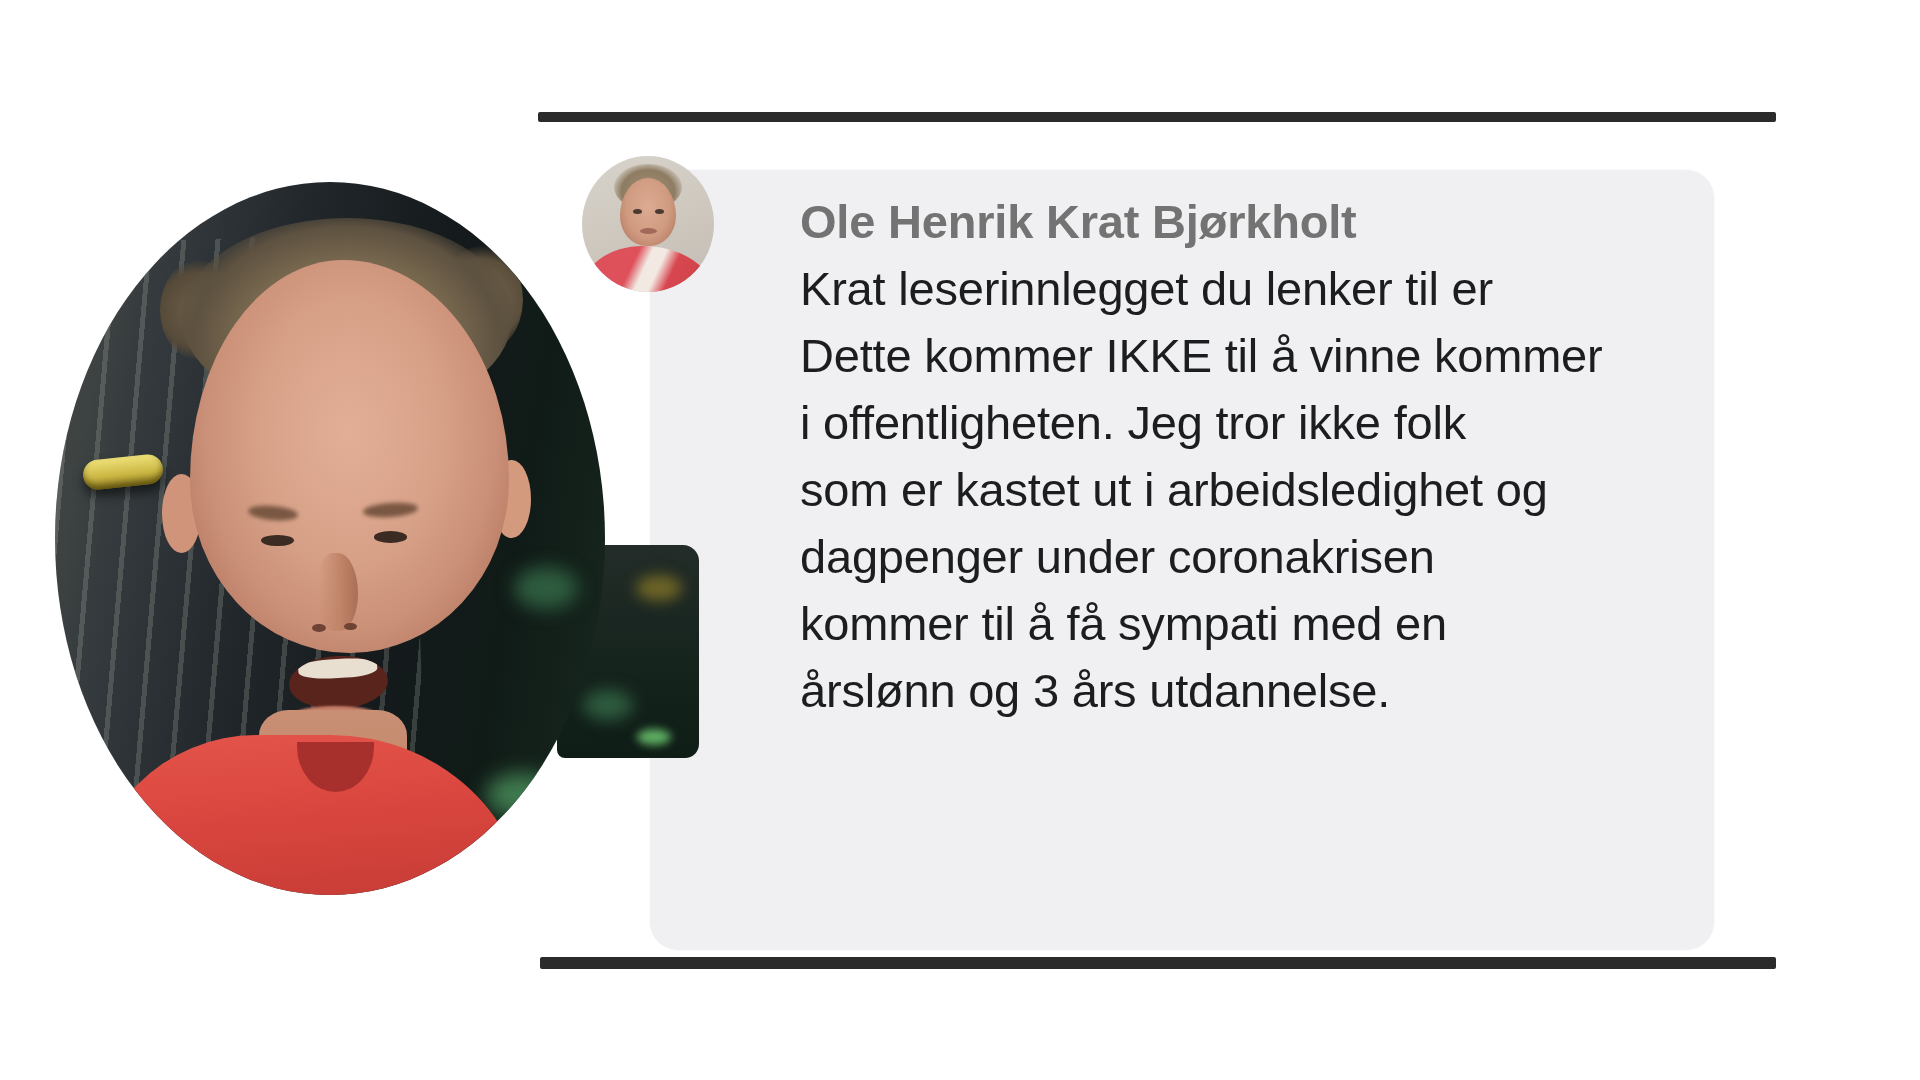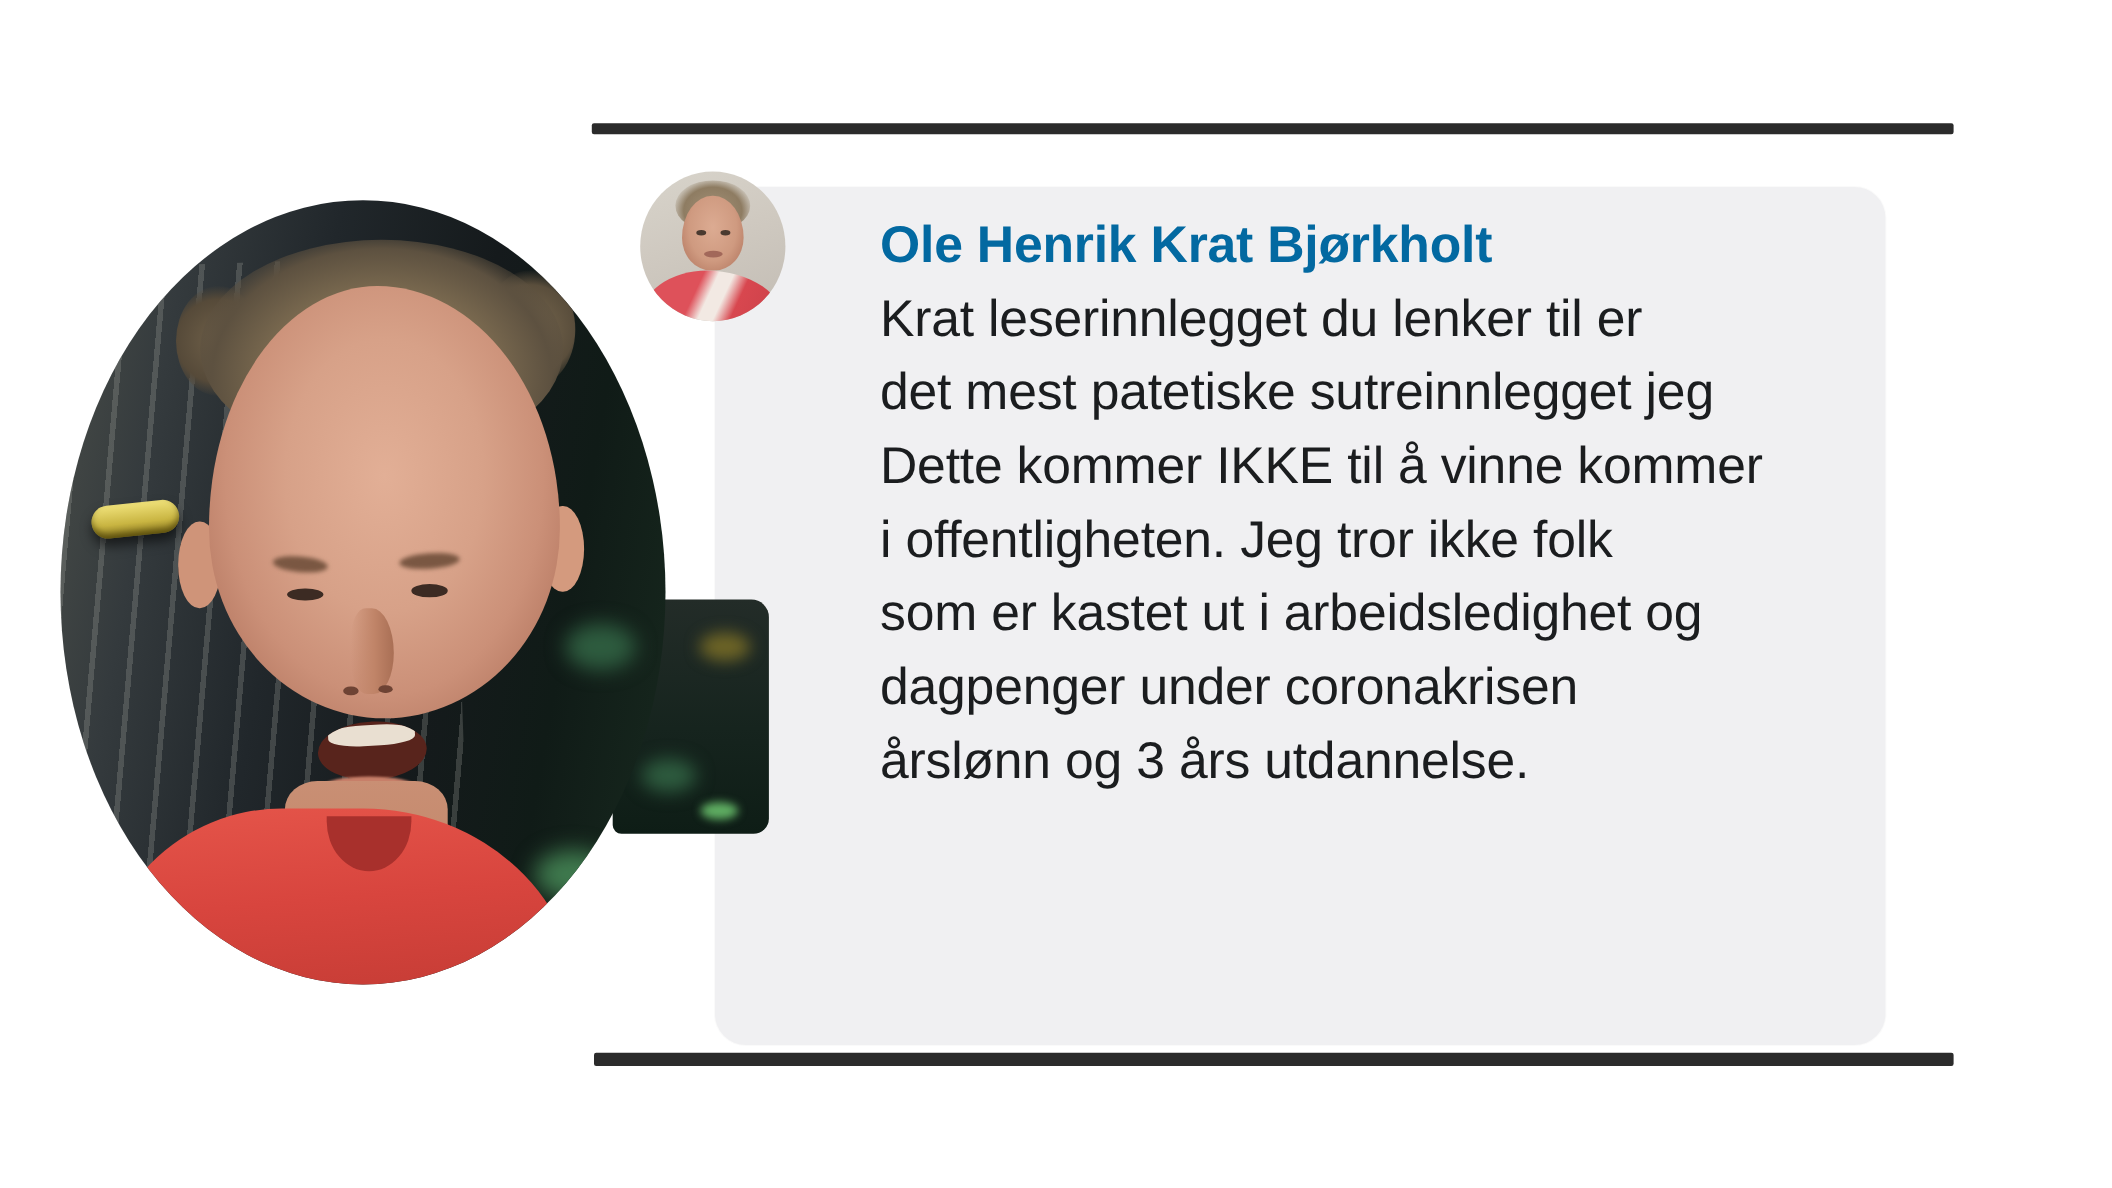--- a/index.html
+++ b/index.html
@@ -8,21 +8,21 @@
 
   
   .top-bar{position:absolute;left:538px;top:112px;width:1238px;height:10px;background:#2b2b2b;border-radius:2px;}
   .bottom-bar{position:absolute;left:540px;top:957px;width:1236px;height:12px;background:#2b2b2b;border-radius:2px;}
 
   
   .comment-card{position:absolute;left:650px;top:170px;width:1064px;height:780px;
                 background:#f0f0f2;border-radius:28px;z-index:1;
                 box-shadow:0 0 0 1px rgba(0,0,0,0.02);}
   .comment-text{position:absolute;left:150px;top:18px;width:890px;}
-  .author{font-size:47px;font-weight:bold;color:#0369a1;line-height:67px;letter-spacing:-0.2px;}
+  .author{font-size:47px;font-weight:bold;color:#737373;line-height:67px;letter-spacing:-0.2px;}
   .line{font-size:47px;color:#1b1d1f;line-height:67px;letter-spacing:-0.2px;white-space:nowrap;}
 
   
   .avatar{position:absolute;left:582px;top:156px;width:132px;height:136px;border-radius:50%;
           overflow:hidden;z-index:5;
           background:linear-gradient(160deg,#d8d4cb 0%,#cfc9c0 45%,#c2bcb4 100%);}
   .avatar .hair{position:absolute;left:24%;top:6%;width:52%;height:34%;
           background:radial-gradient(ellipse at 50% 60%,#a39178 0%,#8e7c62 55%,rgba(120,104,80,0) 78%);border-radius:50%;}
   .avatar .face{position:absolute;left:29%;top:16%;width:42%;height:50%;
           background:radial-gradient(ellipse at 50% 42%,#dcab92 0%,#cf9a80 55%,#ba8068 82%,rgba(160,100,75,0) 95%);
@@ -101,25 +101,25 @@
 
 <div class="stage">
 
   <div class="top-bar"></div>
   <div class="bottom-bar"></div>
 
   <div class="comment-card">
     <div class="comment-text">
       <div class="author">Ole Henrik Krat Bjørkholt</div>
       <div class="line">Krat leserinnlegget du lenker til er</div>
-      <div class="line">det mest patetiske sutreinnlegget jeg</div>
       <div class="line">Dette kommer IKKE til å vinne kommer</div>
       <div class="line">i offentligheten. Jeg tror ikke folk</div>
       <div class="line">som er kastet ut i arbeidsledighet og</div>
       <div class="line">dagpenger under coronakrisen</div>
+      <div class="line">kommer til å få sympati med en</div>
       <div class="line">årslønn og 3 års utdannelse.</div>
     </div>
   </div>
 
   <div class="photo-fragment">
     <div class="glow-a"></div>
     <div class="glow-b"></div>
     <div class="glow-c"></div>
   </div>
 

